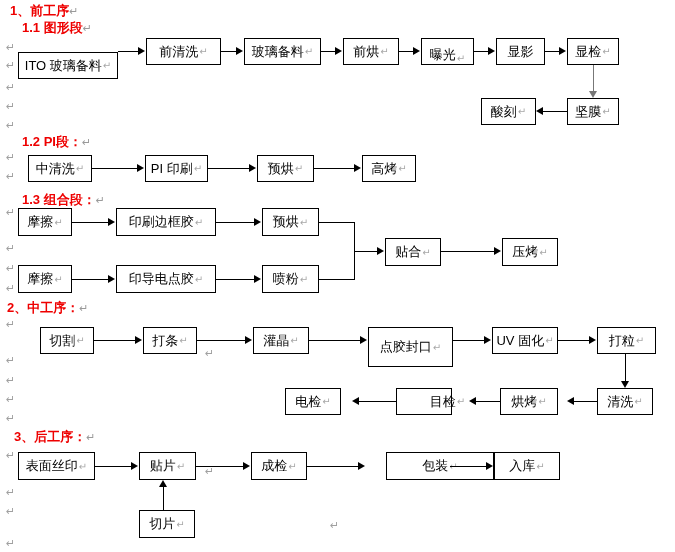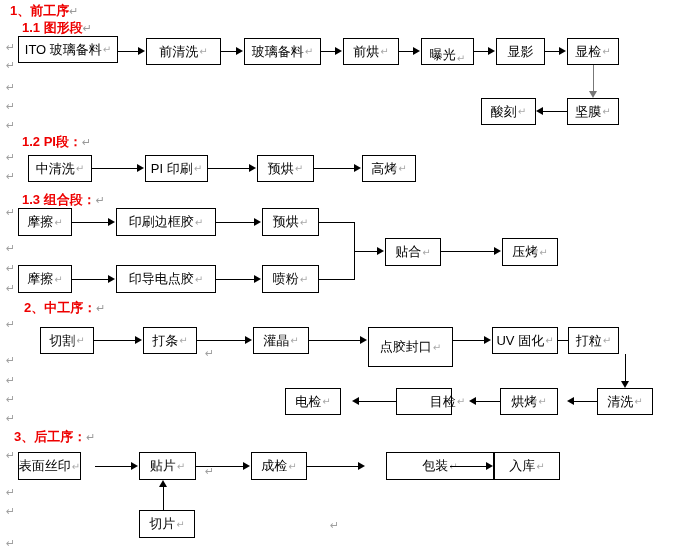--- a/index.html
+++ b/index.html
@@ -74,21 +74,21 @@
   </div>
 
   <div class="heading" style="left:22px;top:134px;">
     <span>1.2 PI段：</span><span class="pil">↵</span>
   </div>
 
   <div class="heading" style="left:22px;top:192px;">
     <span>1.3 组合段：</span><span class="pil">↵</span>
   </div>
 
-  <div class="heading" style="left:24px;top:300px;">
+  <div class="heading" style="left:7px;top:300px;">
     <span>2、中工序：</span><span class="pil">↵</span>
   </div>
 
   <div class="heading" style="left:14px;top:429px;">
     <span>3、后工序：</span><span class="pil">↵</span>
   </div>
 
   <div class="pilmark" style="left:6px;top:42px;">↵</div>
   <div class="pilmark" style="left:6px;top:60px;">↵</div>
   <div class="pilmark" style="left:6px;top:82px;">↵</div>
@@ -108,21 +108,21 @@
   <div class="pilmark" style="left:6px;top:450px;">↵</div>
   <div class="pilmark" style="left:6px;top:487px;">↵</div>
   <div class="pilmark" style="left:6px;top:506px;">↵</div>
   <div class="pilmark" style="left:6px;top:538px;">↵</div>
 
   <div class="pilmark" style="left:40px;top:224px;">↵</div>
   <div class="pilmark" style="left:205px;top:348px;">↵</div>
   <div class="pilmark" style="left:205px;top:466px;">↵</div>
   <div class="pilmark" style="left:330px;top:520px;">↵</div>
 
-  <div class="box" style="left:18px;top:36px;width:100px;height:27px;align-items:center;">
+  <div class="box" style="left:18px;top:52px;width:100px;height:27px;align-items:center;">
     <span>ITO 玻璃备料</span>
       <span class="pil">↵</span>
   </div>
   <div class="hline" style="left:118px;top:51px;width:22px;"></div>
   <div class="arr arr-r" style="left:138px;top:47px;"></div>
 
   <div class="box" style="left:146px;top:38px;width:75px;height:27px;">
     <span>前清洗</span>
       <span class="pil">↵</span>
   </div>
@@ -286,21 +286,21 @@
   <div class="hline" style="left:453px;top:340px;width:33px;"></div>
   <div class="arr arr-r" style="left:484px;top:336px;"></div>
 
   <div class="box" style="left:492px;top:327px;width:66px;height:27px;">
     <span>UV 固化</span>
       <span class="pil">↵</span>
   </div>
   <div class="hline" style="left:558px;top:340px;width:33px;"></div>
   <div class="arr arr-r" style="left:589px;top:336px;"></div>
 
-  <div class="box" style="left:568px;top:327px;width:51px;height:27px;">
+  <div class="box" style="left:597px;top:327px;width:59px;height:27px;">
     <span>打粒</span>
       <span class="pil">↵</span>
   </div>
 
   <div class="vline" style="left:625px;top:354px;height:28px;"></div>
   <div class="arr arr-d" style="left:621px;top:381px;"></div>
 
   <div class="box" style="left:597px;top:388px;width:56px;height:27px;">
     <span>清洗</span>
       <span class="pil">↵</span>
@@ -320,21 +320,21 @@
       <span class="pil">↵</span>
   </div>
   <div class="hline" style="left:359px;top:401px;width:37px;"></div>
   <div class="arr arr-l" style="left:352px;top:397px;"></div>
 
   <div class="box" style="left:285px;top:388px;width:56px;height:27px;">
     <span>电检</span>
       <span class="pil">↵</span>
   </div>
 
-  <div class="box" style="left:18px;top:452px;width:63px;height:28px;font-family:Liberation Serif, serif;">
+  <div class="box" style="left:18px;top:452px;width:77px;height:28px;font-family:Liberation Serif, serif;">
     <span>表面丝印</span>
       <span class="pil">↵</span>
   </div>
   <div class="hline" style="left:95px;top:466px;width:38px;"></div>
   <div class="arr arr-r" style="left:131px;top:462px;"></div>
 
   <div class="box" style="left:139px;top:452px;width:57px;height:28px;">
     <span>贴片</span>
       <span class="pil">↵</span>
   </div>

